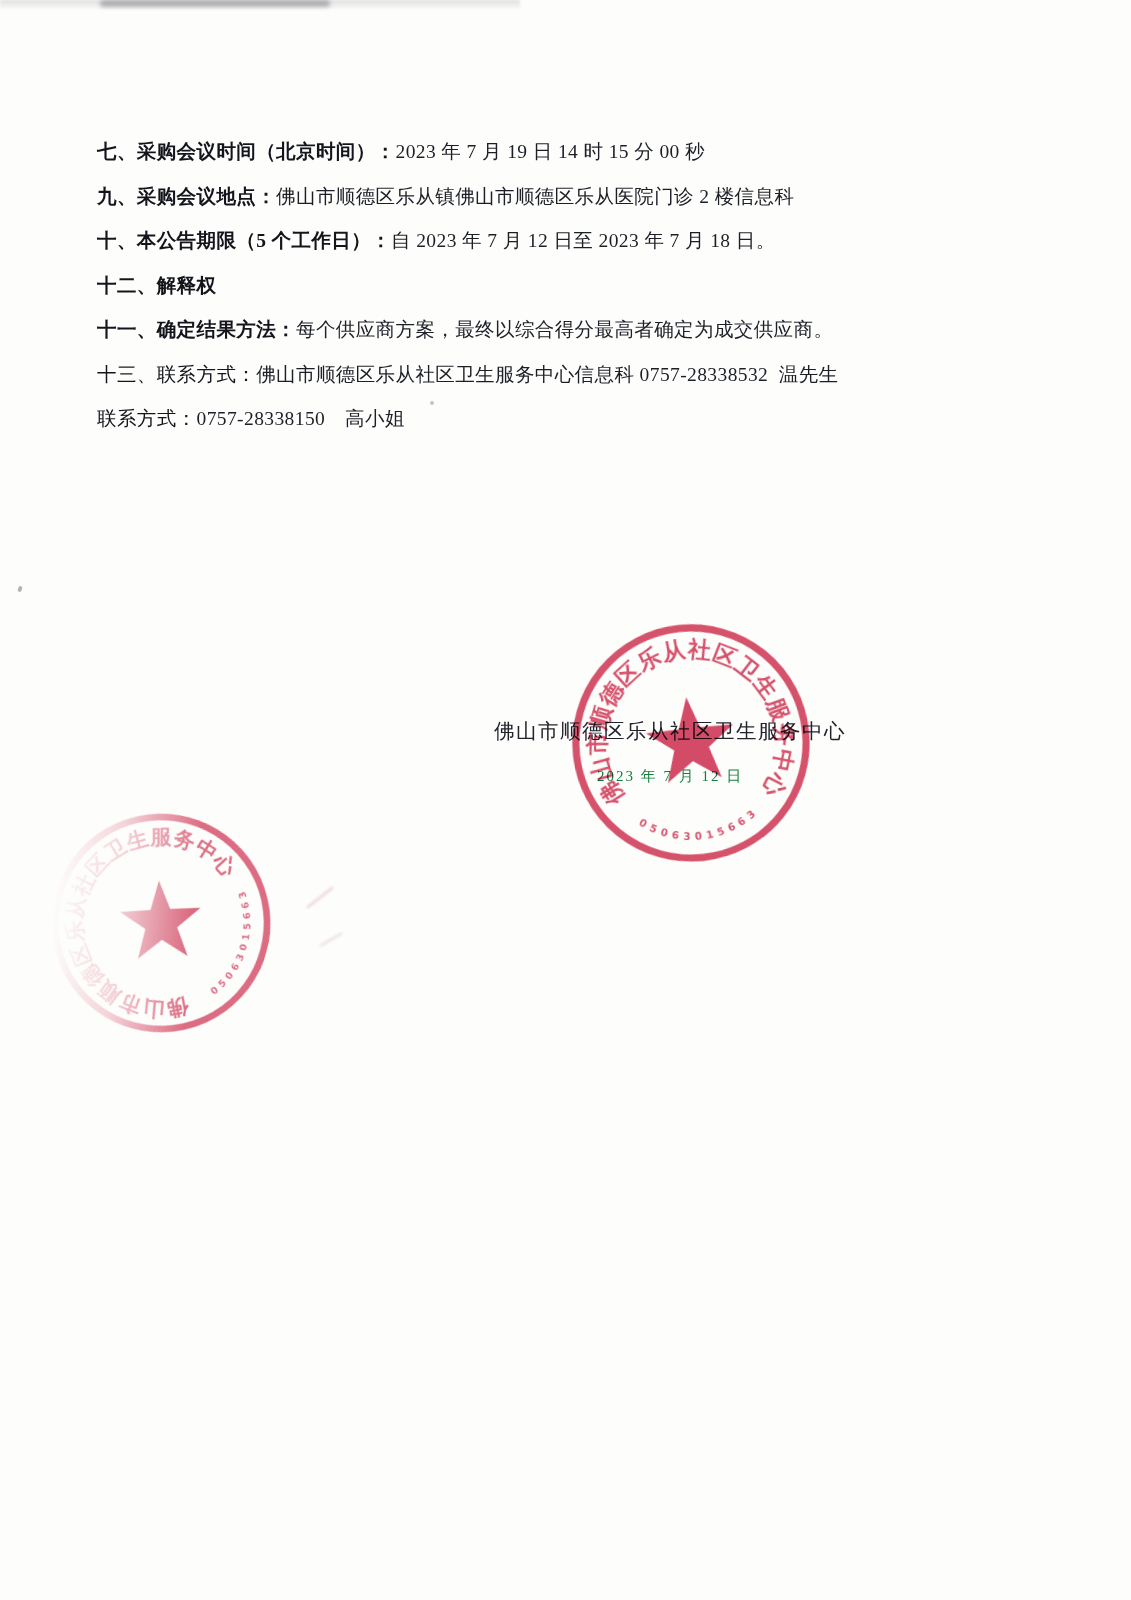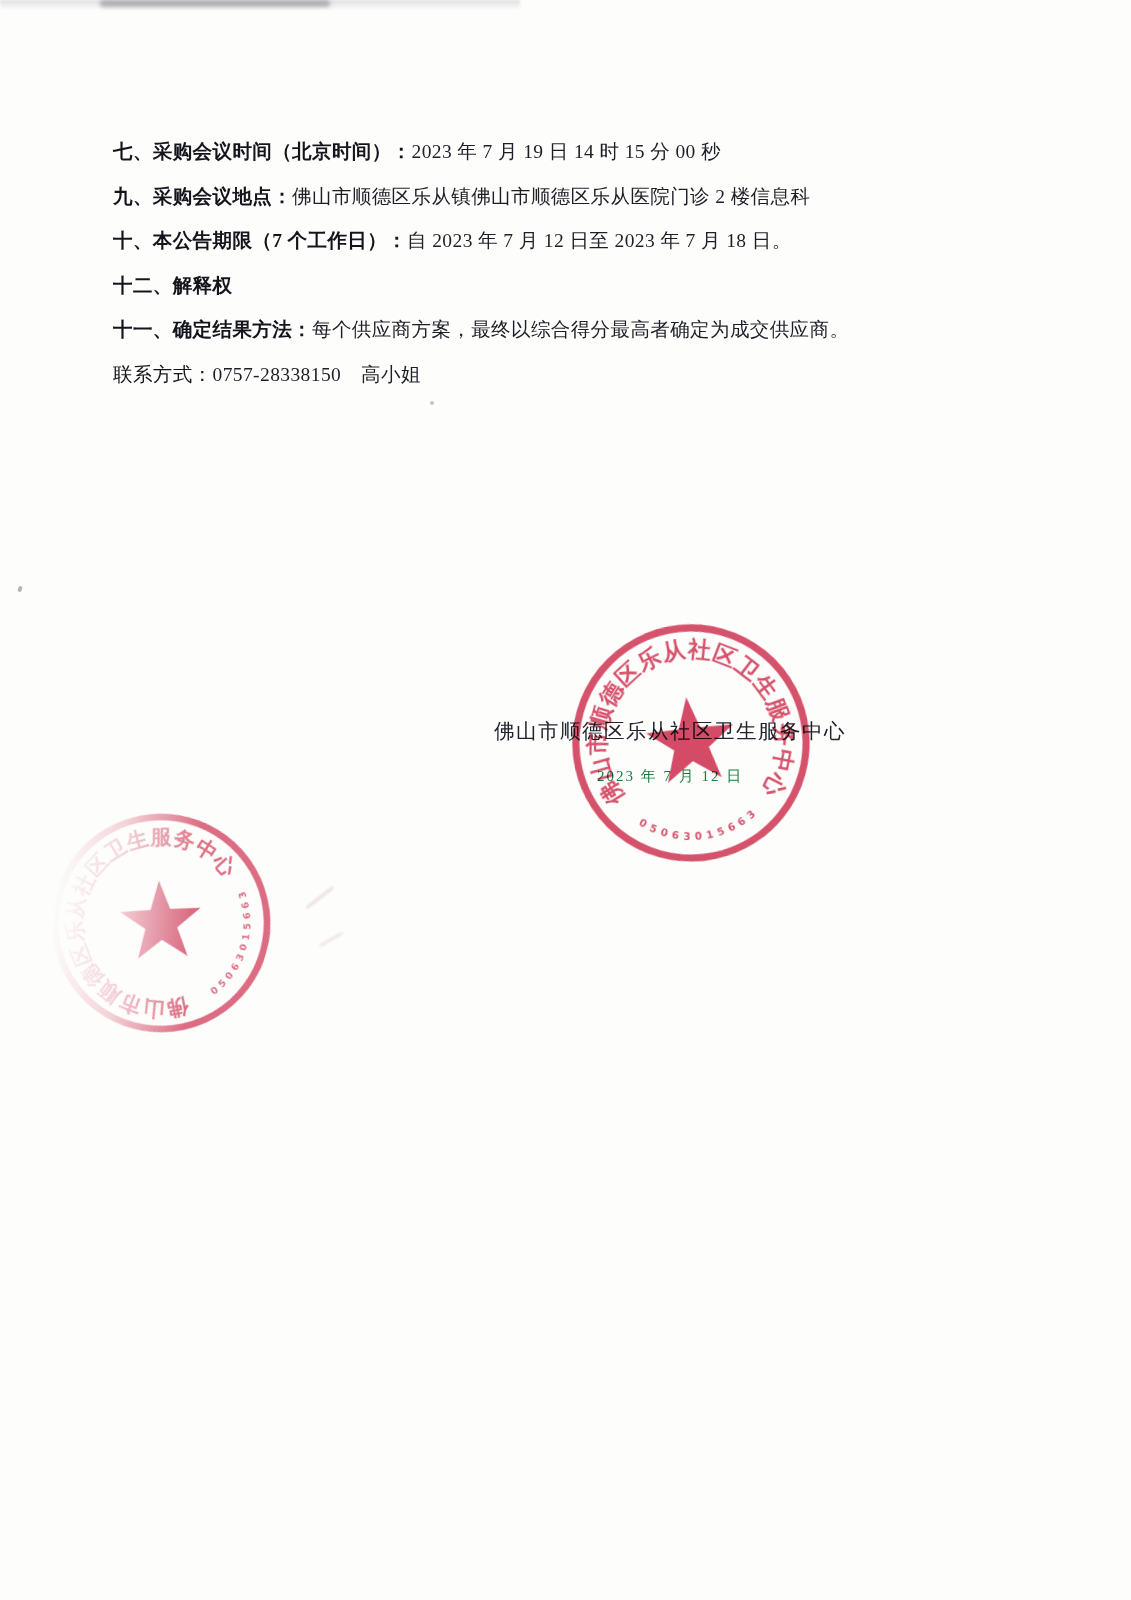--- a/index.html
+++ b/index.html
@@ -35,21 +35,21 @@
     position:absolute;left:318px;top:938px;width:26px;height:3px;
     background:rgba(190,150,155,.22);border-radius:2px;transform:rotate(-30deg);
     filter:blur(1px);
   }
   .speck-d{
     position:absolute;left:430px;top:401px;width:4px;height:4px;
     background:rgba(110,110,118,.4);border-radius:50%;
   }
 
   .content{
-    position:absolute;left:113px;top:130px;width:920px;
+    position:absolute;left:97px;top:130px;width:920px;
   }
   .line{
     margin:0;
     font-size:19.5px;
     line-height:44.5px;
     text-align:justify;
     white-space:pre-wrap;
     letter-spacing:.4px;
   }
   .lbl{color:#14151c;}
@@ -103,23 +103,24 @@
   <div class="scan-band"></div>
   <div class="scan-smudge"></div>
   <div class="speck-a"></div>
   <div class="speck-b"></div>
   <div class="speck-c"></div>
   <div class="speck-d"></div>
 
   <div class="content">
     <p class="line"><span class="lbl bold">七、采购会议时间（北京时间）：</span><span class="val">2023 年 7 月 19 日 14 时 15 分 00 秒</span></p>
     <p class="line"><span class="lbl bold">九、采购会议地点：</span><span class="val">佛山市顺德区乐从镇佛山市顺德区乐从医院门诊 2 楼信息科</span></p>
-    <p class="line"><span class="lbl bold">十、本公告期限（7 个工作日）：</span><span class="val">自 2023 年 7 月 12 日至 2023 年 7 月 18 日。</span></p>
+    <p class="line"><span class="lbl bold">十、本公告期限（5 个工作日）：</span><span class="val">自 2023 年 7 月 12 日至 2023 年 7 月 18 日。</span></p>
     <p class="line"><span class="lbl bold">十二、解释权</span></p>
     <p class="line"><span class="lbl bold">十一、确定结果方法：</span><span class="val">每个供应商方案，最终以综合得分最高者确定为成交供应商。</span></p>
+    <p class="line"><span class="lbl">十三、联系方式：</span><span class="val">佛山市顺德区乐从社区卫生服务中心信息科 0757-28338532  温先生</span></p>
     <p class="line"><span class="lbl">联系方式：</span><span class="val">0757-28338150　高小姐</span></p>
   </div>
 
   <div class="signature">
     <p class="sig-org">佛山市顺德区乐从社区卫生服务中心</p>
     <p class="sig-date">2023 年 7 月 12 日</p>
   </div>
 
   <svg class="stamp stamp-main" viewBox="0 0 320 320" xmlns="http://www.w3.org/2000/svg">
     <defs>

